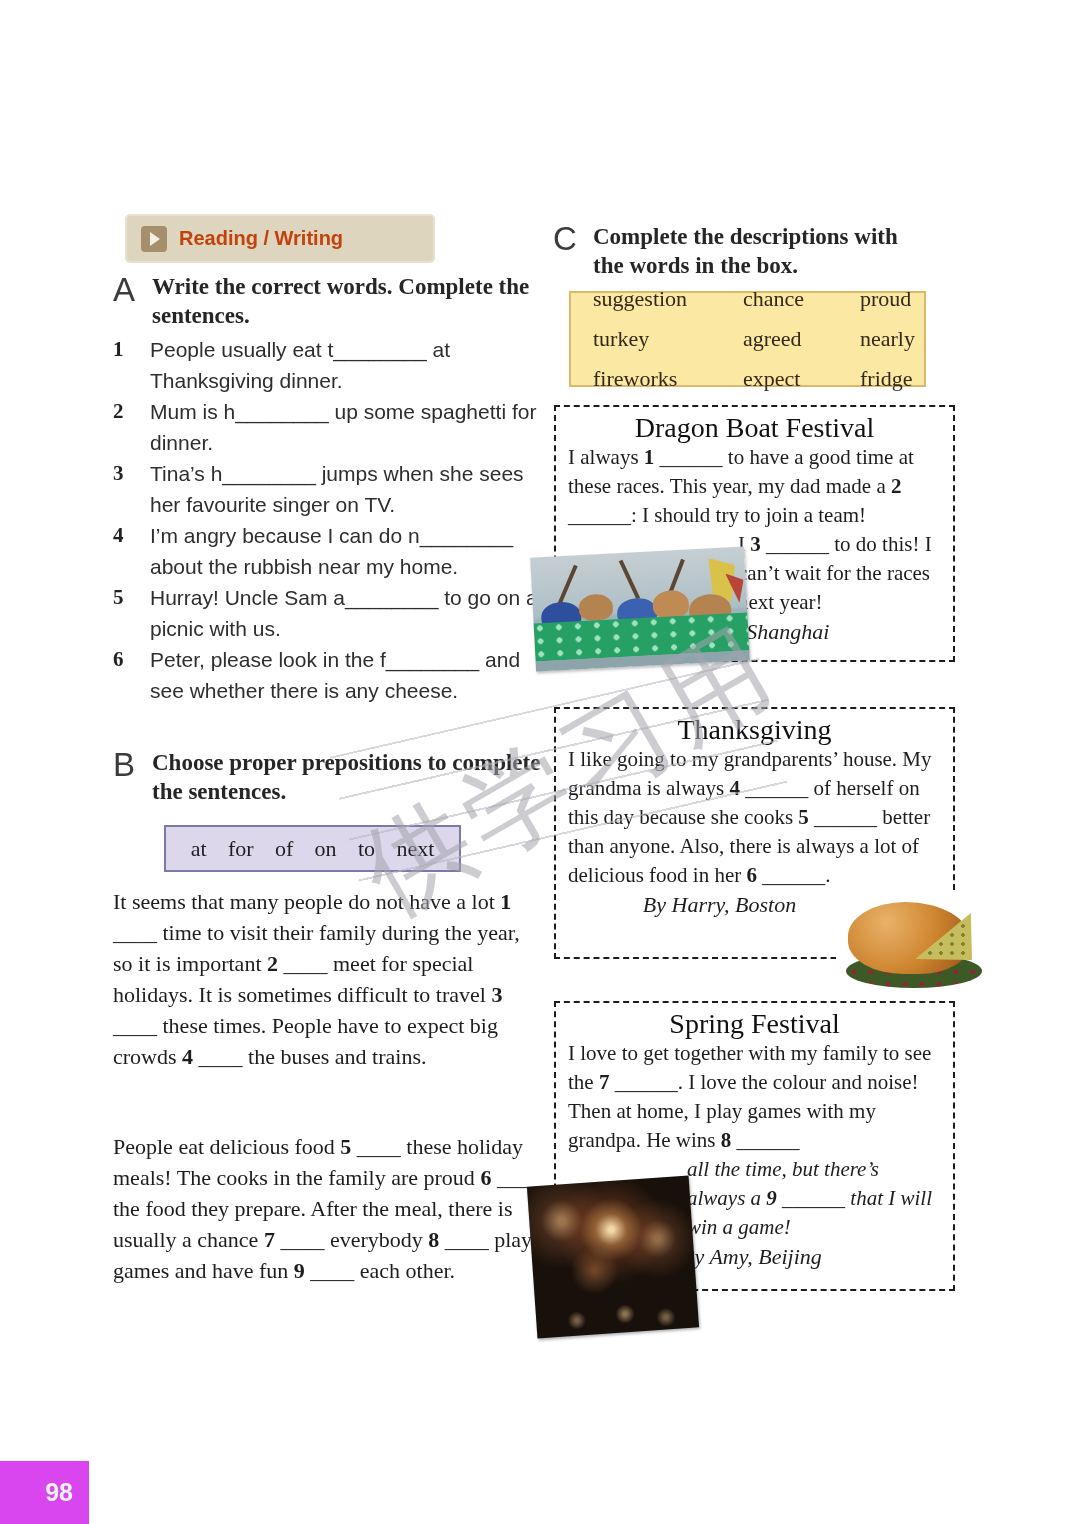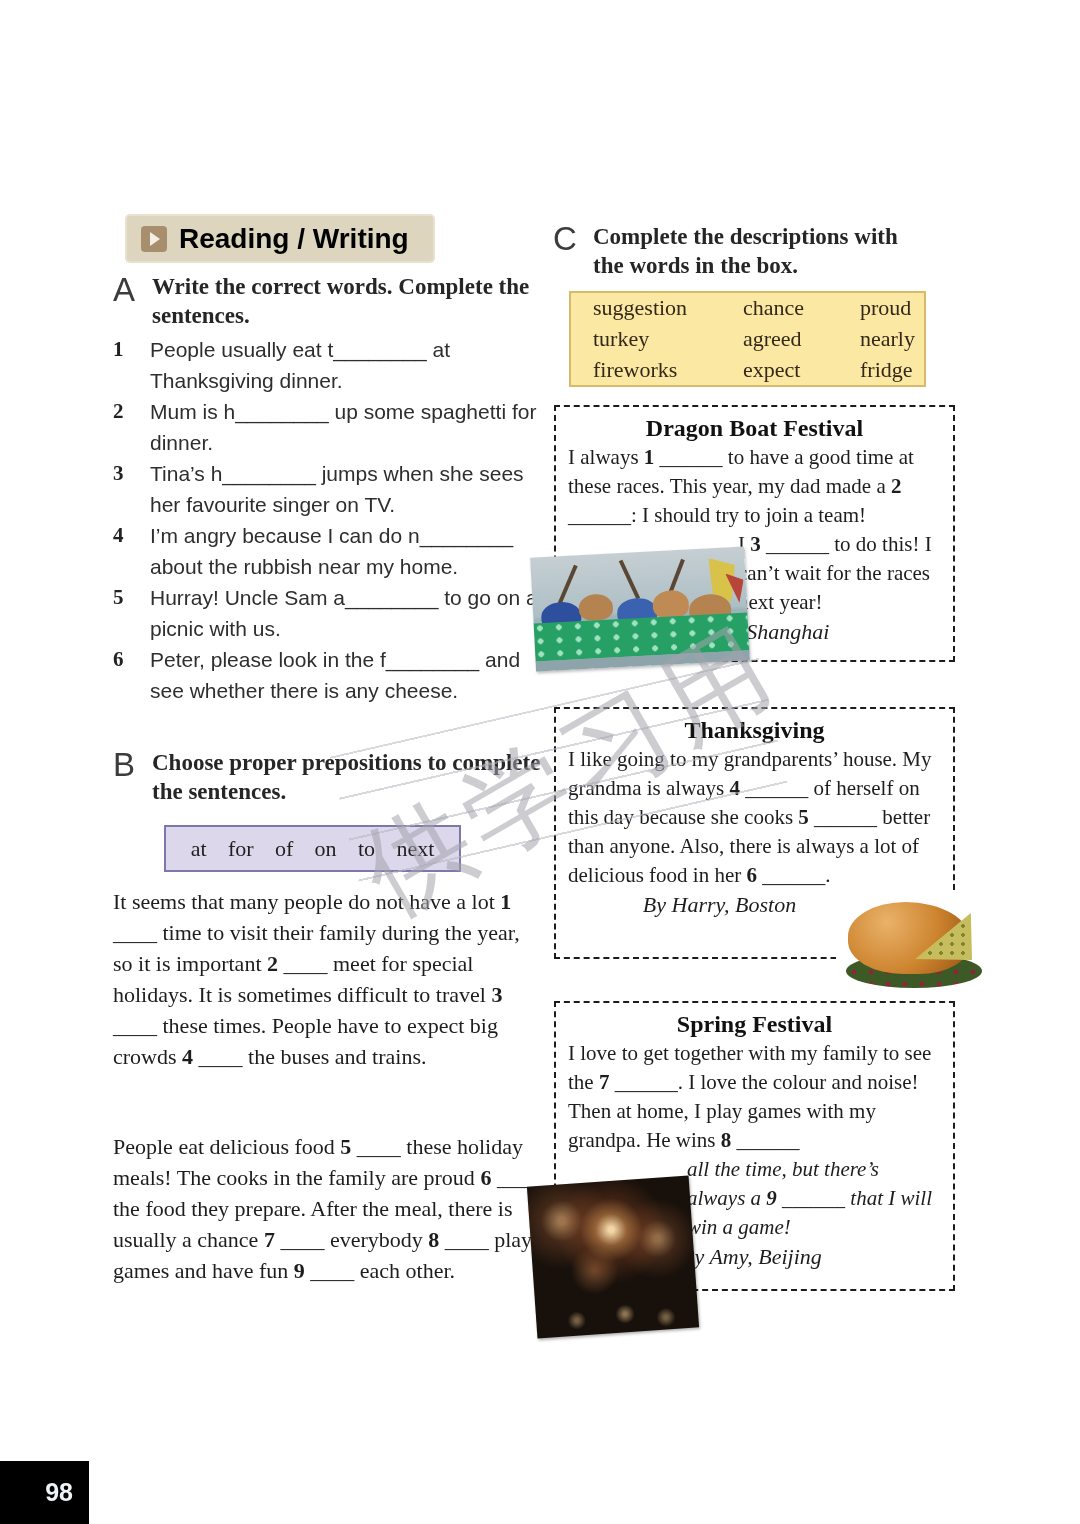--- a/index.html
+++ b/index.html
@@ -14,21 +14,21 @@
               text-align:center;line-height:45px;font-family:"Liberation Sans",sans-serif;
               font-weight:700;font-size:31px;color:#f3f7fb;}
 
   
   .skill-tag{position:absolute;left:127px;top:216px;width:306px;height:45px;background:#ddd5bd;
              border-radius:3px;display:flex;align-items:center;gap:12px;padding-left:14px;box-sizing:border-box;
              box-shadow:0 0 0 2px #e7e1cd;}
   .play-icon{width:26px;height:26px;background:#a78f6d;border-radius:4px;position:relative;flex:0 0 26px;}
   .play-icon::after{content:"";position:absolute;left:9px;top:6px;border-left:10px solid #f3efe6;
              border-top:7px solid transparent;border-bottom:7px solid transparent;}
-  .skill-label{font-family:"Liberation Sans",sans-serif;font-weight:700;font-size:28px;color:#000000;}
+  .skill-label{font-family:"Liberation Sans",sans-serif;font-weight:700;font-size:20px;color:#c2410c;}
 
   
   .sec-letter{position:absolute;font-family:"Liberation Sans",sans-serif;font-size:33px;color:#3c3c3c;}
   .instruction{position:absolute;font-weight:700;font-size:23px;line-height:29px;color:#262626;}
 
   
   .a-items{position:absolute;left:113px;top:334px;width:428px;}
   .a-item{display:flex;}
   .a-num{flex:0 0 37px;font-weight:700;font-size:21px;line-height:31px;color:#222;}
   .a-txt{flex:1;font-family:"Liberation Sans",sans-serif;font-size:21px;line-height:31px;color:#2e2e2e;}
@@ -38,26 +38,26 @@
             border:2px solid #7e77aa;box-sizing:border-box;display:flex;align-items:center;
             justify-content:space-around;padding:0 14px;font-size:22px;color:#1f1f1f;}
   .b-para{position:absolute;left:113px;width:430px;font-size:22px;line-height:31px;color:#1d1d1d;}
   .p1{top:886px;}
   .p2{top:1131px;}
   .rich-b{font-weight:700;}
 
   
   .word-box{position:absolute;left:569px;top:291px;width:357px;height:96px;background:#fbe8a2;
             border:2px solid #d9b96a;box-sizing:border-box;display:grid;
-            grid-template-columns:150px 117px 1fr;align-content:center;row-gap:5px;
+            grid-template-columns:150px 117px 1fr;align-content:center;row-gap:14px;
             padding-left:22px;font-size:22px;color:#33281a;}
 
   .desc-box{position:absolute;left:554px;width:401px;border:2px dashed #1c1c1c;box-sizing:border-box;
             padding:6px 12px;font-size:21px;line-height:29px;color:#1d1d1d;}
-  .desc-title{text-align:center;font-weight:700;font-size:24px;line-height:30px;color:#111;}
+  .desc-title{text-align:center;font-weight:400;font-size:28px;line-height:30px;color:#111;}
   .byline{font-style:italic;font-size:22px;}
   .byline.right{text-align:center;padding-right:6px;}
   .byline.center{text-align:center;padding-right:70px;}
   .dragon-box{top:405px;height:257px;}
   .thx-box{top:707px;height:252px;}
   .spring-box{top:1001px;height:290px;}
   .indent-block{margin-left:170px;}
 
   
   .photo{position:absolute;z-index:2;}
@@ -108,21 +108,21 @@
 
   
   .watermark{position:absolute;left:320px;top:590px;width:500px;height:360px;z-index:3;
              pointer-events:none;transform:rotate(-30deg);display:flex;align-items:center;justify-content:center;}
   .staff-lines{position:absolute;left:20px;top:110px;width:440px;height:130px;transform:rotate(17deg);
              background:repeating-linear-gradient(to bottom,#b6b6c0 0 2px,rgba(0,0,0,0) 2px 42px);opacity:.55;}
   .wm-text{font-size:106px;letter-spacing:8px;color:#a3a3ad;opacity:.55;
              font-family:"DejaVu Sans",sans-serif;white-space:nowrap;}
 
   
-  .page-num-box{position:absolute;left:0;top:1461px;width:89px;height:63px;background:#000000;
+  .page-num-box{position:absolute;left:0;top:1461px;width:89px;height:63px;background:#d946ef;
              display:flex;align-items:center;justify-content:flex-end;padding-right:16px;box-sizing:border-box;}
   .page-num{font-family:"Liberation Sans",sans-serif;font-weight:700;font-size:25px;color:#eef3f8;}
 </style>
 </head>
 <body>
 
 <div class="page">
 
 
   <div class="skill-tag">

